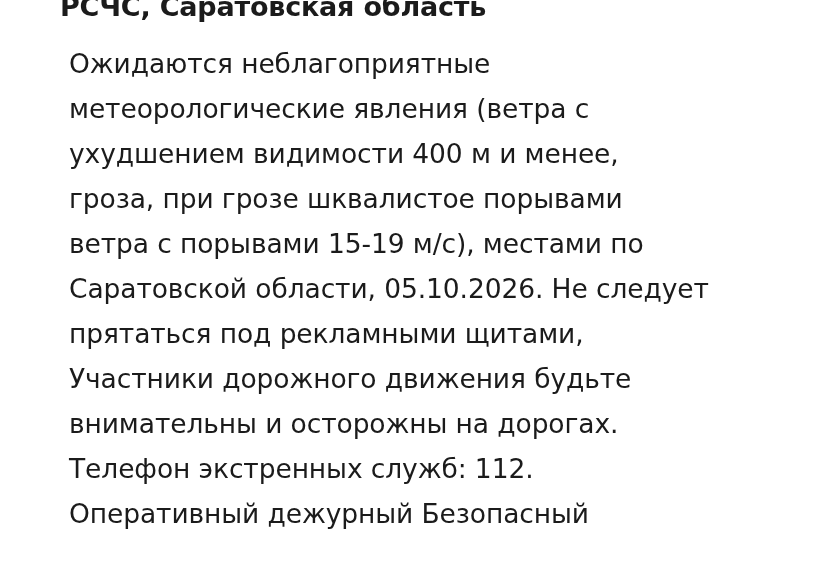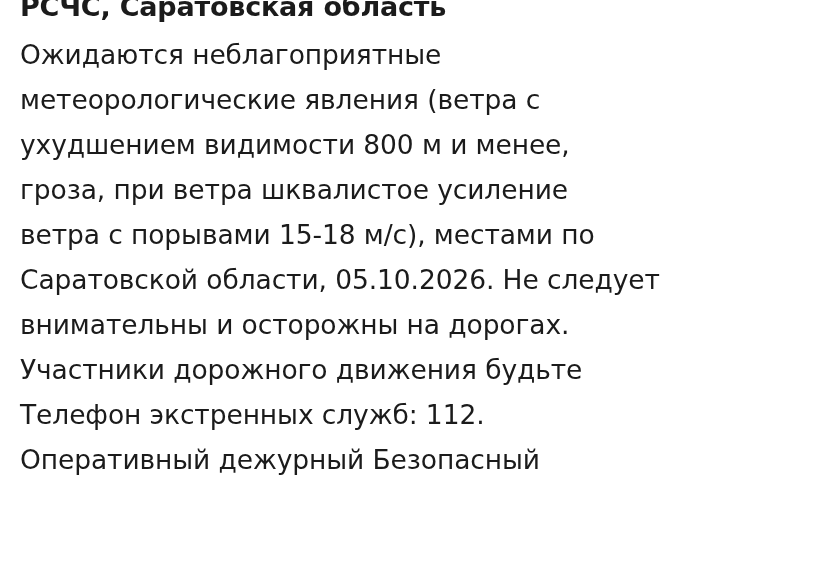--- a/index.html
+++ b/index.html
@@ -12,60 +12,61 @@
     height: 575px;
     overflow: hidden;
     font-family: "DejaVu Sans", sans-serif;
   }
   .page {
     position: relative;
     width: 825px;
     height: 575px;
     background: #ffffff;
     box-sizing: border-box;
-    padding: 0 20px;
+    padding: 0 60px;
     overflow: hidden;
   }
   .alert-title {
     font-size: 27px;
     font-weight: bold;
     color: #1b1b1b;
     letter-spacing: -0.2px;
     line-height: 42px;
     margin: 0;
     
     position: relative;
     top: -14px;
     white-space: nowrap;
   }
   .alert-body {
     font-size: 26.5px;
     color: #1b1b1b;
     line-height: 45px;
     letter-spacing: -0.1px;
-    margin: 0;
+    margin: 9px;
     position: relative;
     top: -10px;
     max-width: 730px;
   }
   .alert-body .line {
     display: block;
     white-space: nowrap;
   }
 </style>
 </head>
 <body>
 
 <div class="page">
   <h1 class="alert-title">РСЧС, Саратовская область</h1>
   <div class="alert-body">
     <span class="line">Ожидаются неблагоприятные</span>
     <span class="line">метеорологические явления (ветра с</span>
-    <span class="line">ухудшением видимости 800 м и менее,</span>
-    <span class="line">гроза, при ветра шквалистое усиление</span>
-    <span class="line">ветра с порывами 15-18 м/с), местами по</span>
+    <span class="line">ухудшением видимости 400 м и менее,</span>
+    <span class="line">гроза, при грозе шквалистое порывами</span>
+    <span class="line">ветра с порывами 15-19 м/с), местами по</span>
     <span class="line">Саратовской области, 05.10.2026. Не следует</span>
+    <span class="line">прятаться под рекламными щитами,</span>
+    <span class="line">Участники дорожного движения будьте</span>
     <span class="line">внимательны и осторожны на дорогах.</span>
-    <span class="line">Участники дорожного движения будьте</span>
     <span class="line">Телефон экстренных служб: 112.</span>
     <span class="line">Оперативный дежурный Безопасный</span>
   </div>
 </div>
 
 </body></html>

